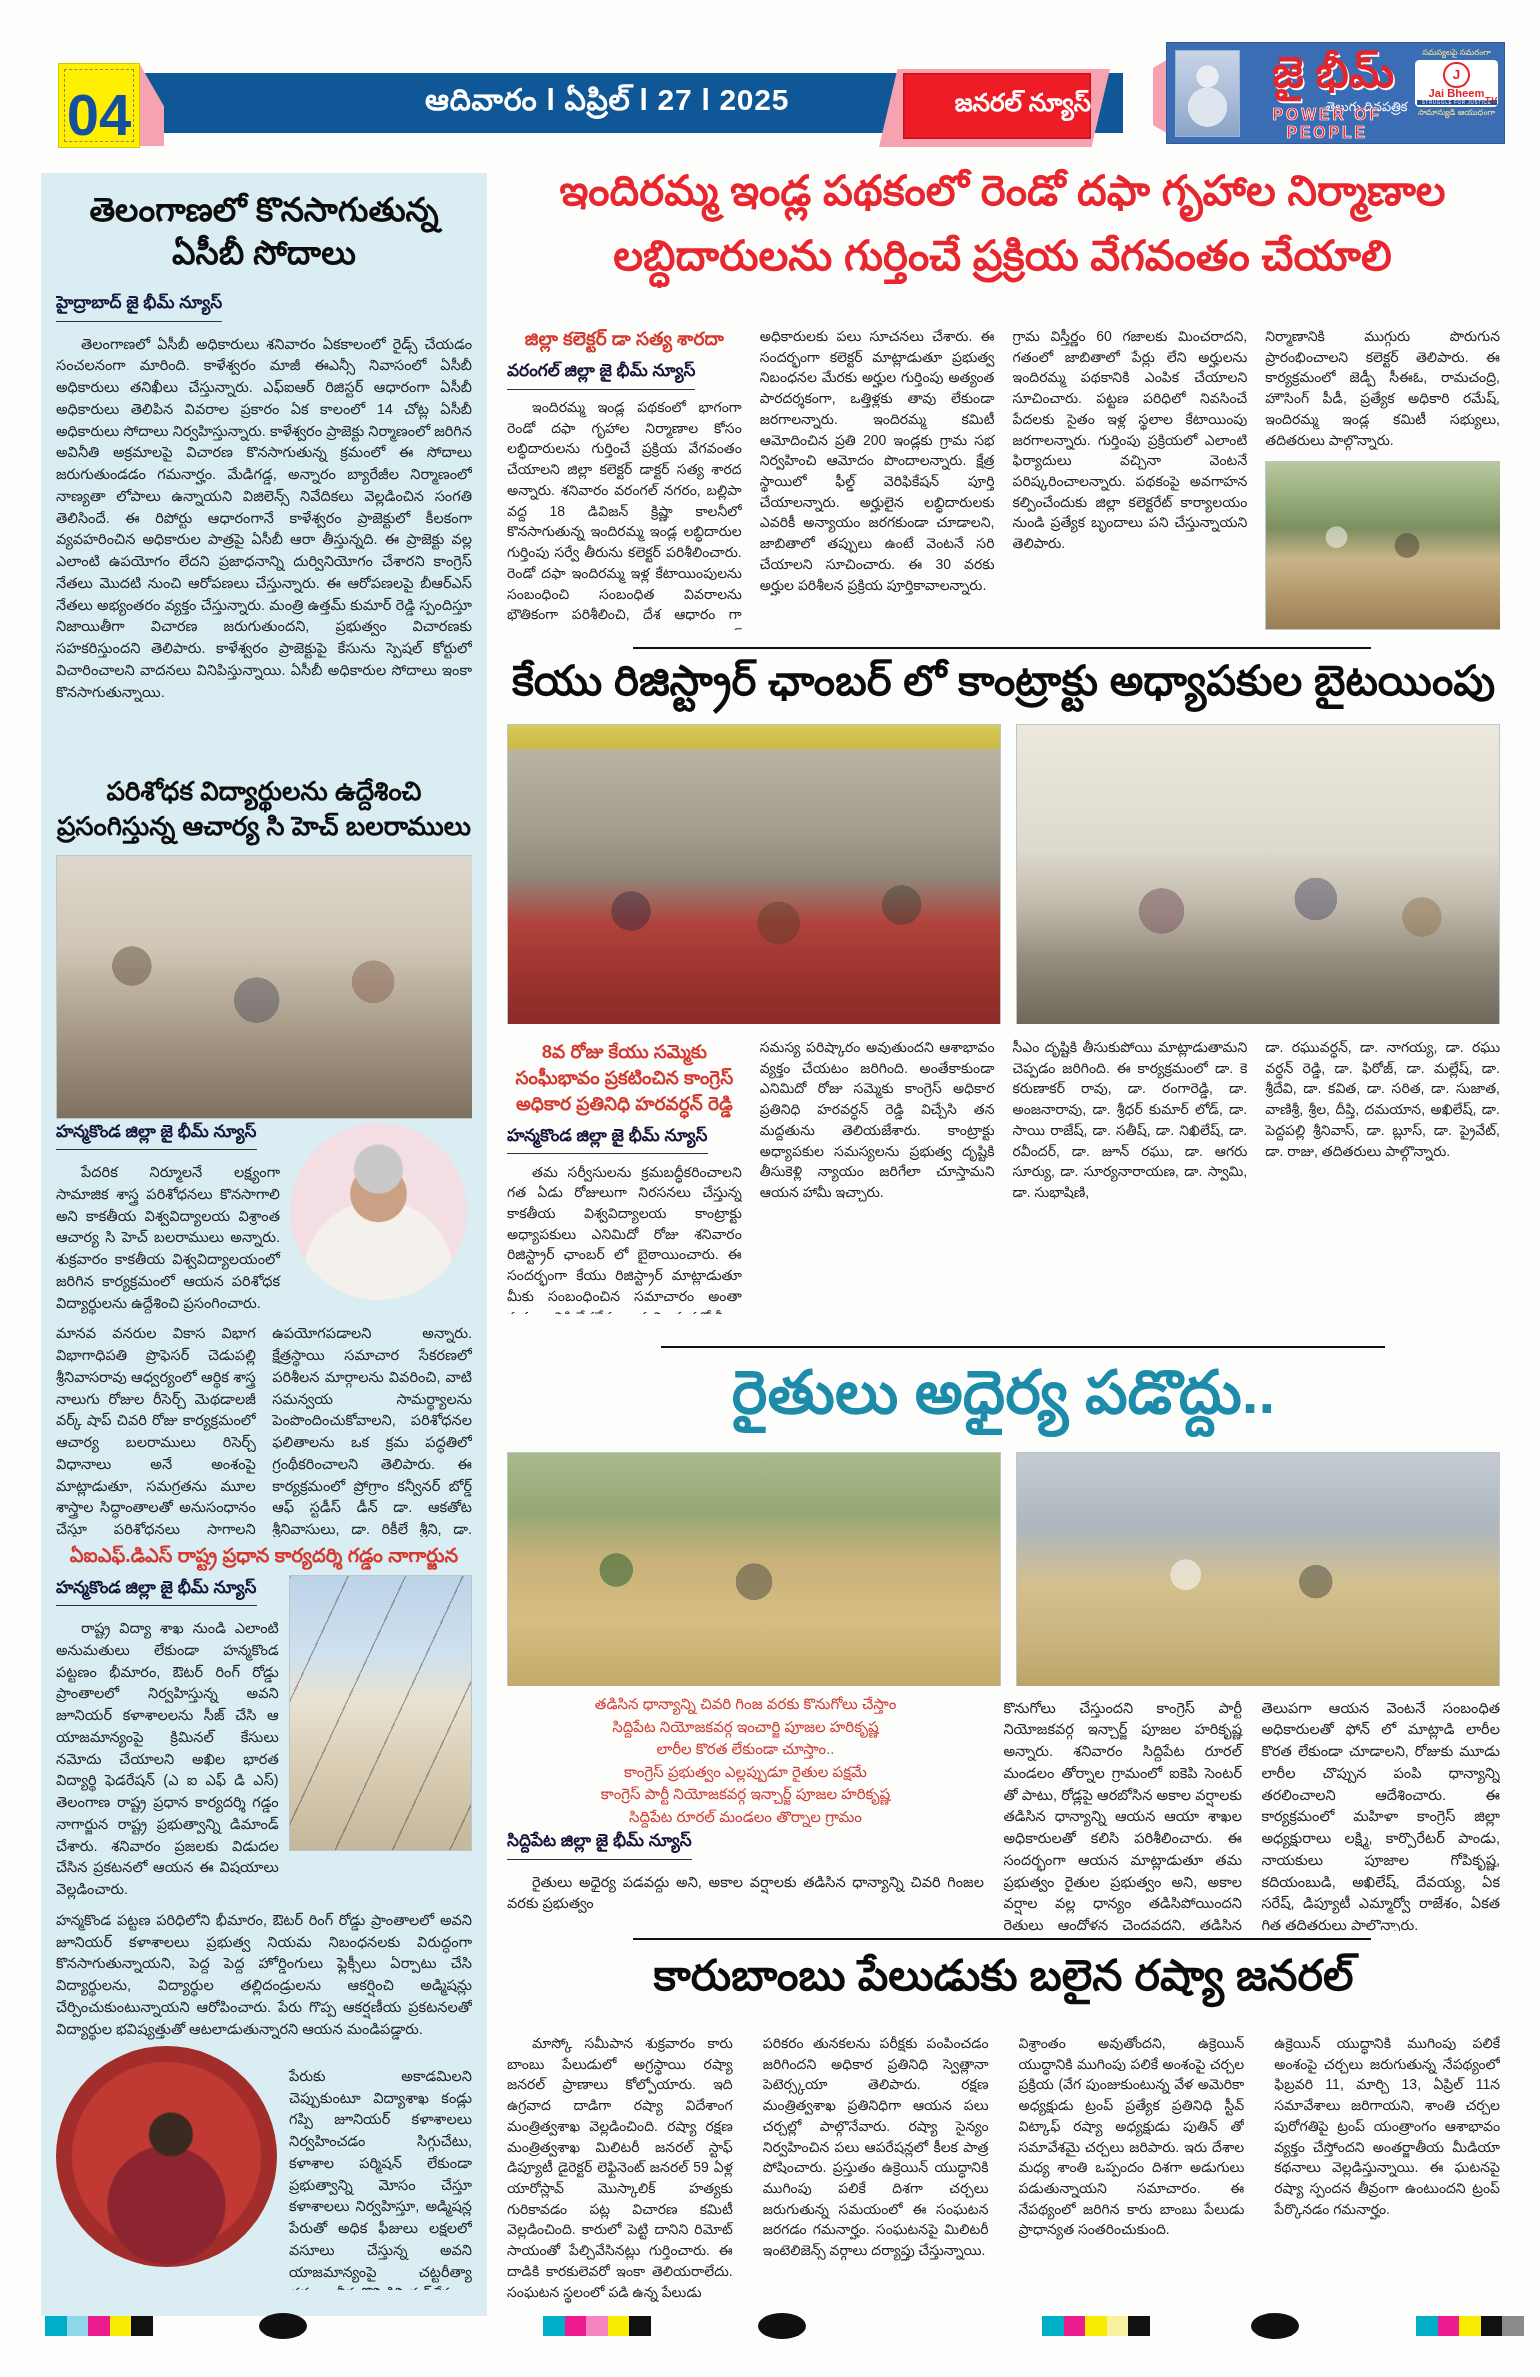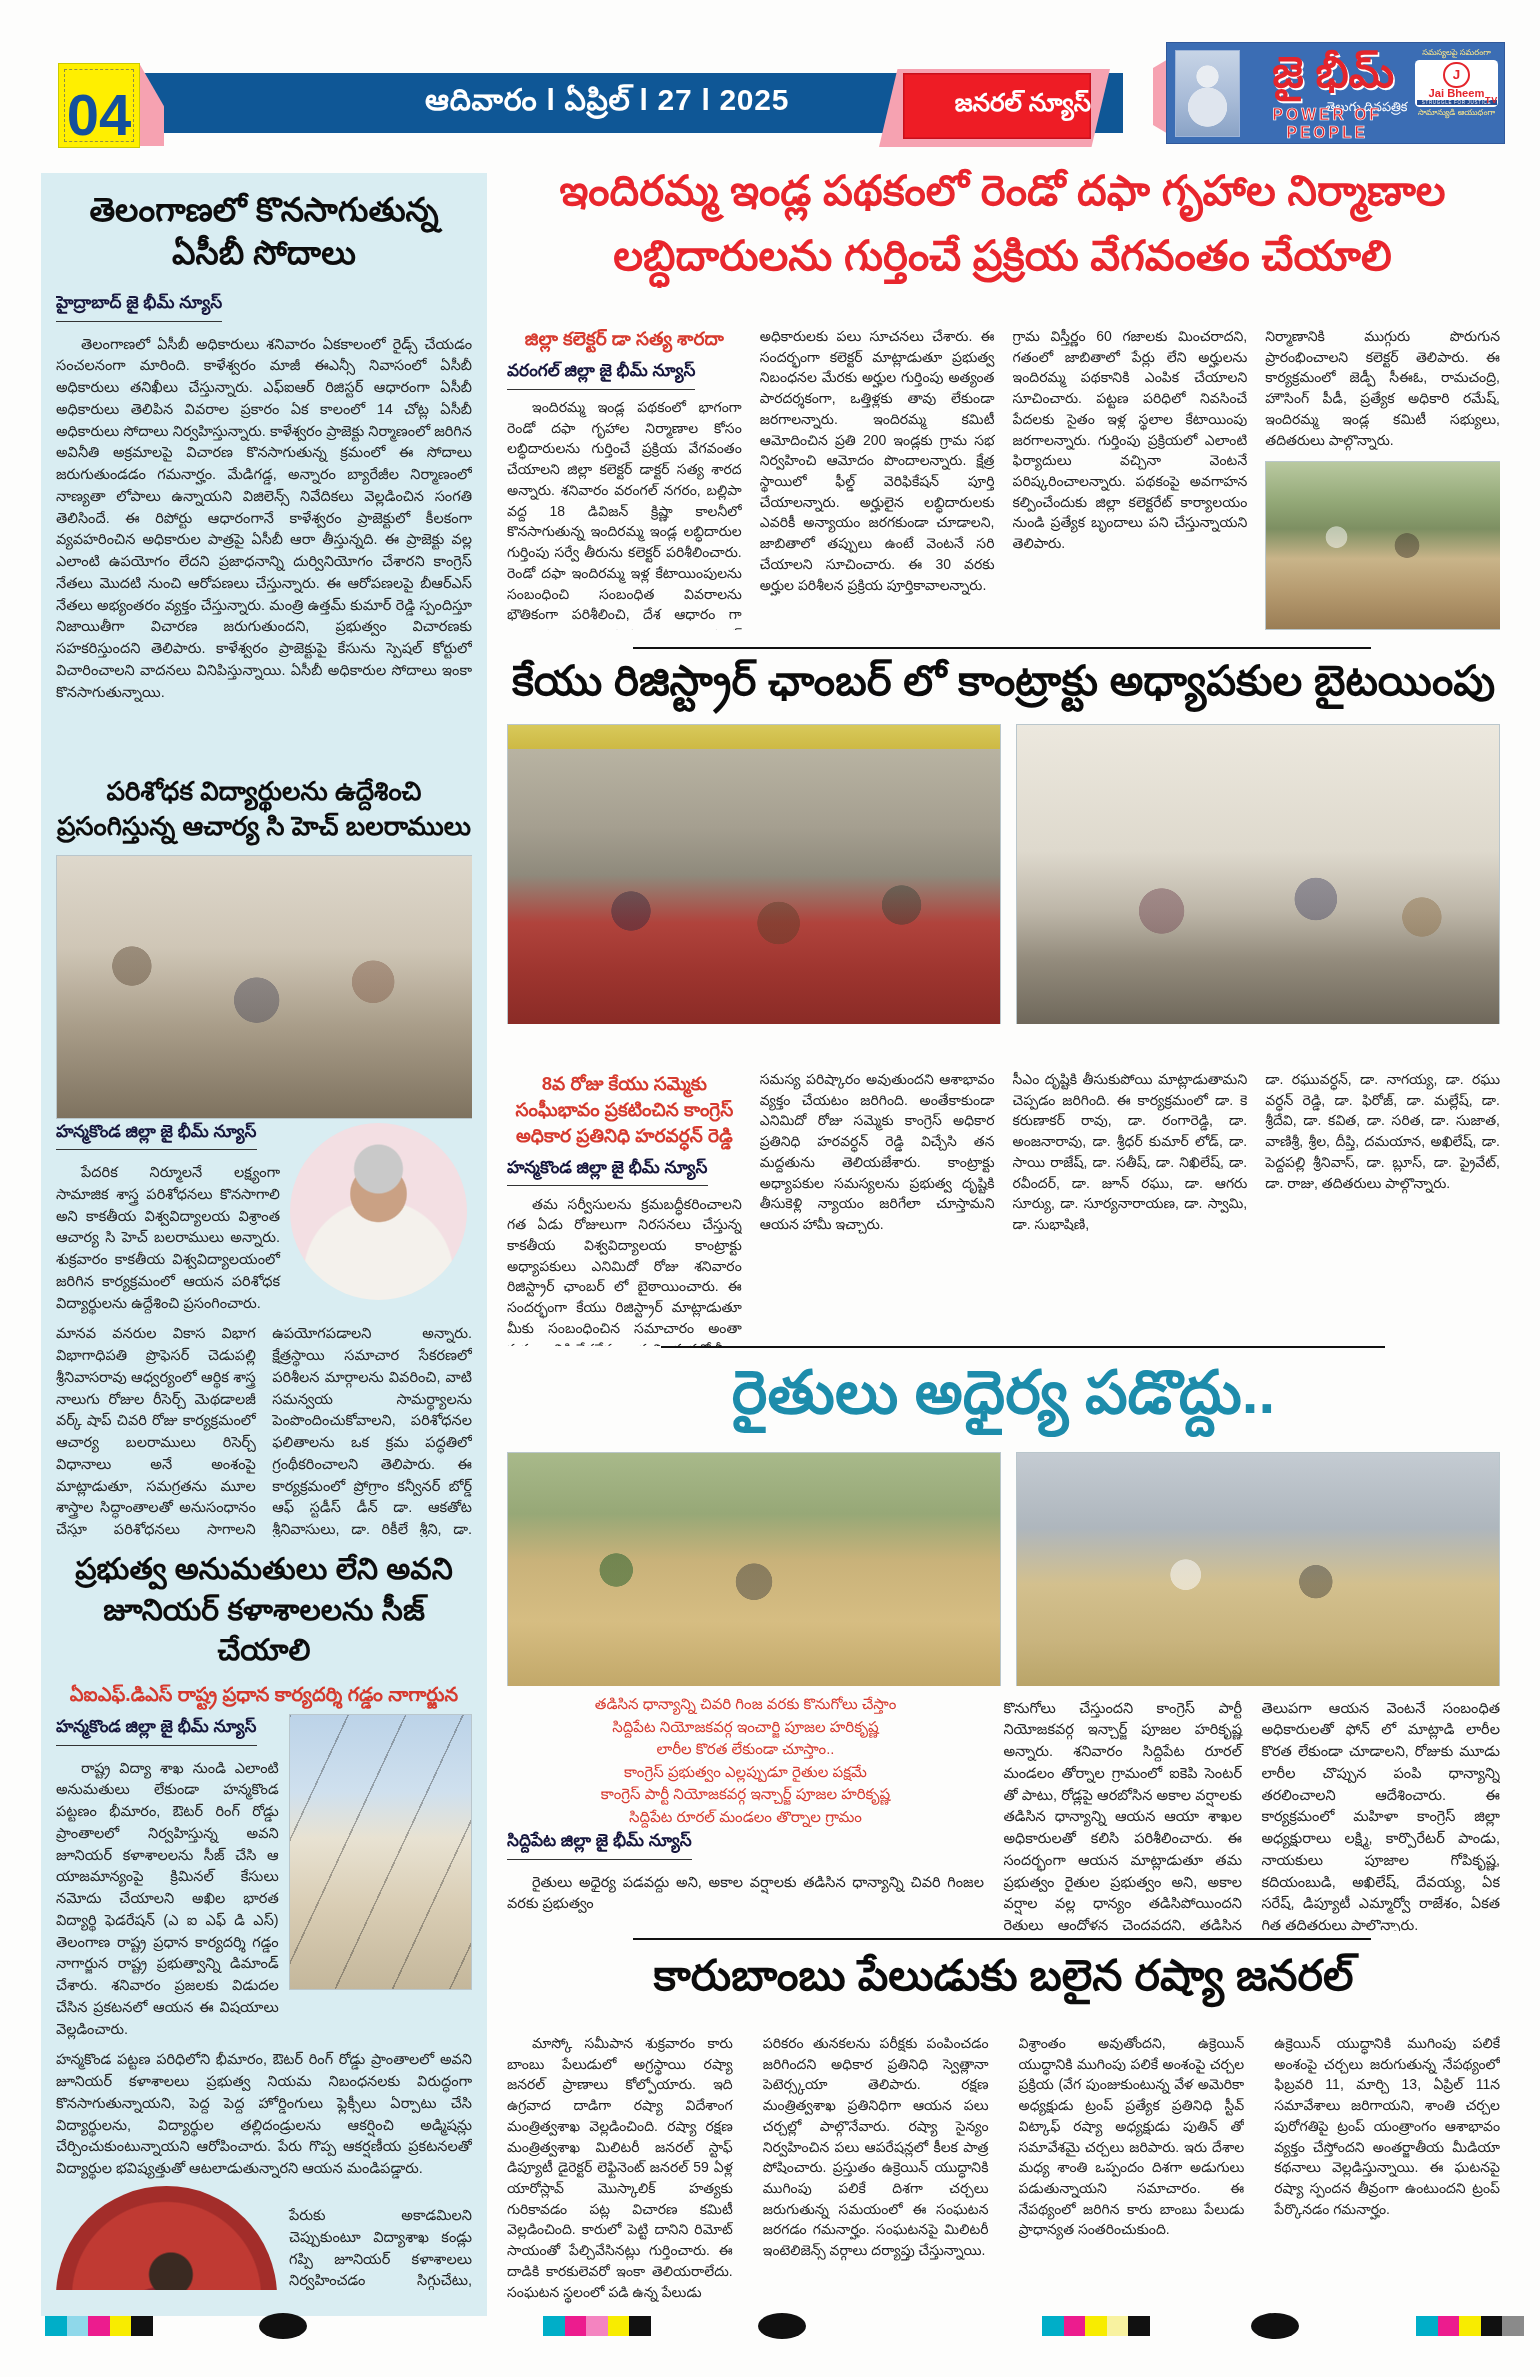--- a/index.html
+++ b/index.html
@@ -93,21 +93,21 @@
   .ph-tent{flex:0 0 492px;height:100%;background:
       radial-gradient(circle at 25% 62%, rgba(50,40,60,.45) 0 19.4px, transparent 20px),
       radial-gradient(circle at 55% 66%, rgba(90,60,40,.45) 0 21px, transparent 21.6px),
       radial-gradient(circle at 80% 60%, rgba(40,60,50,.4) 0 19.4px, transparent 20px),
       linear-gradient(180deg,#d8c95a 0%,#cdb944 8%,#b8b3a2 8%,#a59f90 34%,#8f8a7c 50%,#b0433c 66%,#9e352f 82%,#8a2b26 100%);}
   .ph-room{flex:1;height:100%;background:
       radial-gradient(circle at 30% 62%, rgba(120,80,90,.5) 0 22.4px, transparent 23px),
       radial-gradient(circle at 62% 58%, rgba(70,70,100,.45) 0 21px, transparent 21.6px),
       radial-gradient(circle at 84% 64%, rgba(140,110,70,.45) 0 19.4px, transparent 20px),
       linear-gradient(180deg,#ece8de 0%,#ded9cd 42%,#bdb6a8 62%,#948c7d 78%,#6e675a 100%);}
-  .m2cols{left:507px;top:1037px;width:993px;height:277px;display:flex;gap:18px;margin-top:32px;}
+  .m2cols{left:507px;top:1037px;width:993px;height:277px;display:flex;gap:18px;}
   .m2-sub{font-size:18.6px;margin-top:1.5px;}
   .d2{left:661px;top:1346px;width:724px;}
   .m3hl{left:507px;top:1358px;width:993px;text-align:center;color:#1d8cab;font-size:60px;font-weight:bold;}
   .m3photos{left:507px;top:1452px;width:993px;height:234px;display:flex;gap:15px;}
   .ph-paddy{flex:0 0 492px;height:100%;background:
       radial-gradient(circle at 22% 50%, rgba(30,90,40,.5) 0 16.4px, transparent 17px),
       radial-gradient(circle at 50% 55%, rgba(60,60,60,.45) 0 18px, transparent 18.6px),
       linear-gradient(180deg,#a8b98a 0%,#97a877 26%,#c9b27a 46%,#d6bd82 72%,#c2a869 100%);}
   .ph-road{flex:1;height:100%;background:
       radial-gradient(circle at 35% 52%, rgba(250,250,250,.55) 0 15px, transparent 15.7px),
@@ -182,21 +182,20 @@
         <div class="l2left">
           <span class="byline">హన్మకొండ జిల్లా జై భీమ్ న్యూస్</span>
           <p class="body indent">పేదరిక నిర్మూలనే లక్ష్యంగా సామాజిక శాస్త్ర పరిశోధనలు కొనసాగాలి అని కాకతీయ విశ్వవిద్యాలయ విశ్రాంత ఆచార్య సి హెచ్ బలరాములు అన్నారు. శుక్రవారం కాకతీయ విశ్వవిద్యాలయంలో జరిగిన కార్యక్రమంలో ఆయన పరిశోధక విద్యార్థులను ఉద్దేశించి ప్రసంగించారు.</p>
         </div>
         <div class="circ-elder"></div>
       </div>
       <p class="body twocol">మానవ వనరుల వికాస విభాగ విభాగాధిపతి ప్రొఫెసర్ చెడుపల్లి శ్రీనివాసరావు ఆధ్వర్యంలో ఆర్థిక శాస్త్ర నాలుగు రోజుల రీసెర్చ్ మెథడాలజీ వర్క్ షాప్ చివరి రోజు కార్యక్రమంలో ఆచార్య బలరాములు రిసెర్చ్ విధానాలు అనే అంశంపై మాట్లాడుతూ, సమగ్రతను మూల శాస్త్రాల సిద్ధాంతాలతో అనుసంధానం చేస్తూ పరిశోధనలు సాగాలని సూచించారు. సామాజిక శాస్త్ర పరిశోధనలు మానవీయ విలువల ప్రాతిపదికగా జరగాలని, పరిశోధన ఫలితాలు సమాజ హితానికి ఉపయోగపడాలని అన్నారు. క్షేత్రస్థాయి సమాచార సేకరణలో పరిశీలన మార్గాలను వివరించి, వాటి సమన్వయ సామర్థ్యాలను పెంపొందించుకోవాలని, పరిశోధనల ఫలితాలను ఒక క్రమ పద్ధతిలో గ్రంథీకరించాలని తెలిపారు. ఈ కార్యక్రమంలో ప్రోగ్రాం కన్వీనర్ బోర్డ్ ఆఫ్ స్టడీస్ డీన్ డా. ఆకతోట శ్రీనివాసులు, డా. రికీలే శ్రీని, డా. బాబి ఉమాశంకర్, డా. ఓదెపల్లి మనోహర్, పరిశోధక విద్యార్థులు పాల్గొన్నారు.</p>
     </div>
 
     <div class="l-art" style="height:753px;">
-      <div class="hl2" style="font-size:30px;">ప్రభుత్వ అనుమతులు లేని అవని జూనియర్ కళాశాలలను సీజ్ చేయాలి</div>
       <div class="redsub">ఏఐఎఫ్.డిఎస్ రాష్ట్ర ప్రధాన కార్యదర్శి గడ్డం నాగార్జున</div>
       <div class="l3row">
         <div class="l3left">
           <span class="byline">హన్మకొండ జిల్లా జై భీమ్ న్యూస్</span>
           <p class="body indent">రాష్ట్ర విద్యా శాఖ నుండి ఎలాంటి అనుమతులు లేకుండా హన్మకొండ పట్టణం భీమారం, ఔటర్ రింగ్ రోడ్డు ప్రాంతాలలో నిర్వహిస్తున్న అవని జూనియర్ కళాశాలలను సీజ్ చేసి ఆ యాజమాన్యంపై క్రిమినల్ కేసులు నమోదు చేయాలని అఖిల భారత విద్యార్థి ఫెడరేషన్ (ఎ ఐ ఎఫ్ డి ఎస్) తెలంగాణ రాష్ట్ర ప్రధాన కార్యదర్శి గడ్డం నాగార్జున రాష్ట్ర ప్రభుత్వాన్ని డిమాండ్ చేశారు. శనివారం ప్రజలకు విడుదల చేసిన ప్రకటనలో ఆయన ఈ విషయాలు వెల్లడించారు.</p>
         </div>
         <div class="photo ph-building"></div>
       </div>
       <p class="body">హన్మకొండ పట్టణ పరిధిలోని భీమారం, ఔటర్ రింగ్ రోడ్డు ప్రాంతాలలో అవని జూనియర్ కళాశాలలు ప్రభుత్వ నియమ నిబంధనలకు విరుద్ధంగా కొనసాగుతున్నాయని, పెద్ద పెద్ద హోర్డింగులు ఫ్లెక్సీలు ఏర్పాటు చేసి విద్యార్థులను, విద్యార్థుల తల్లిదండ్రులను ఆకర్షించి అడ్మిషన్లు చేర్పించుకుంటున్నాయని ఆరోపించారు. పేరు గొప్ప ఆకర్షణీయ ప్రకటనలతో విద్యార్థుల భవిష్యత్తుతో ఆటలాడుతున్నారని ఆయన మండిపడ్డారు.</p>
       <div class="l3wrap">

